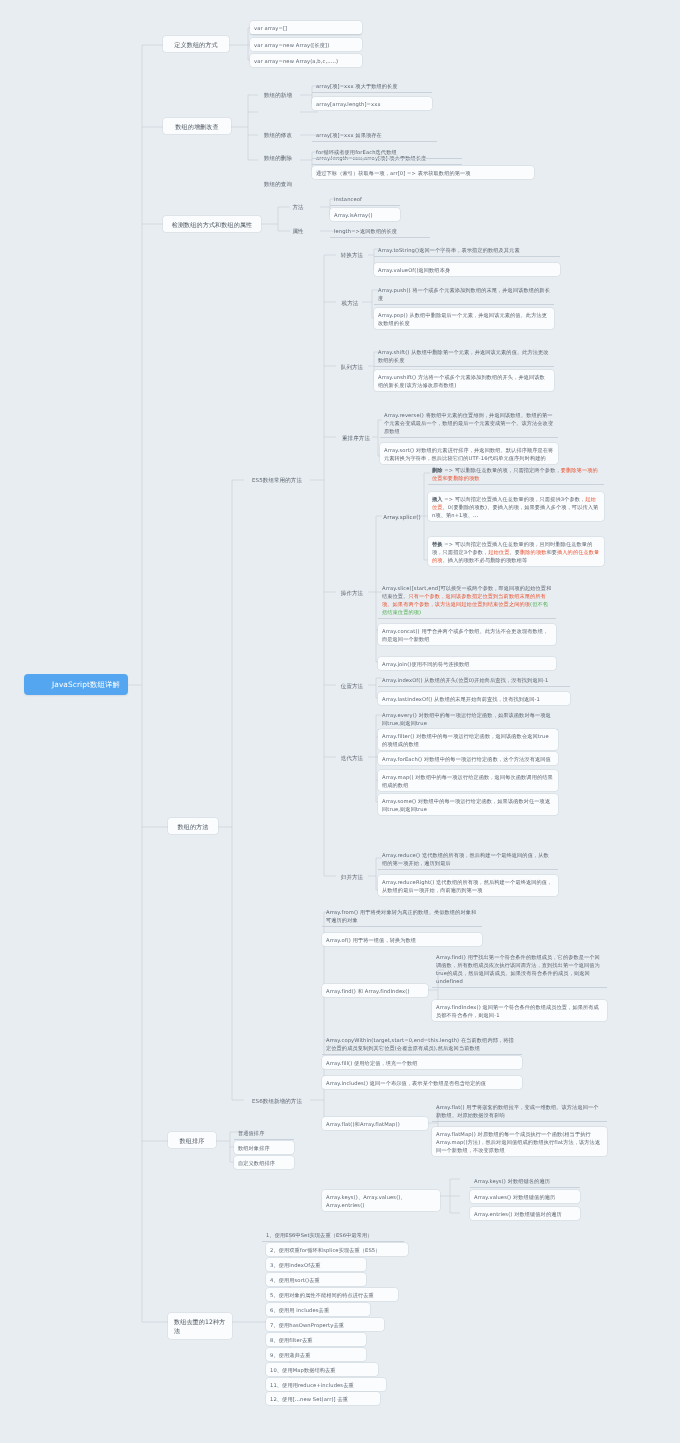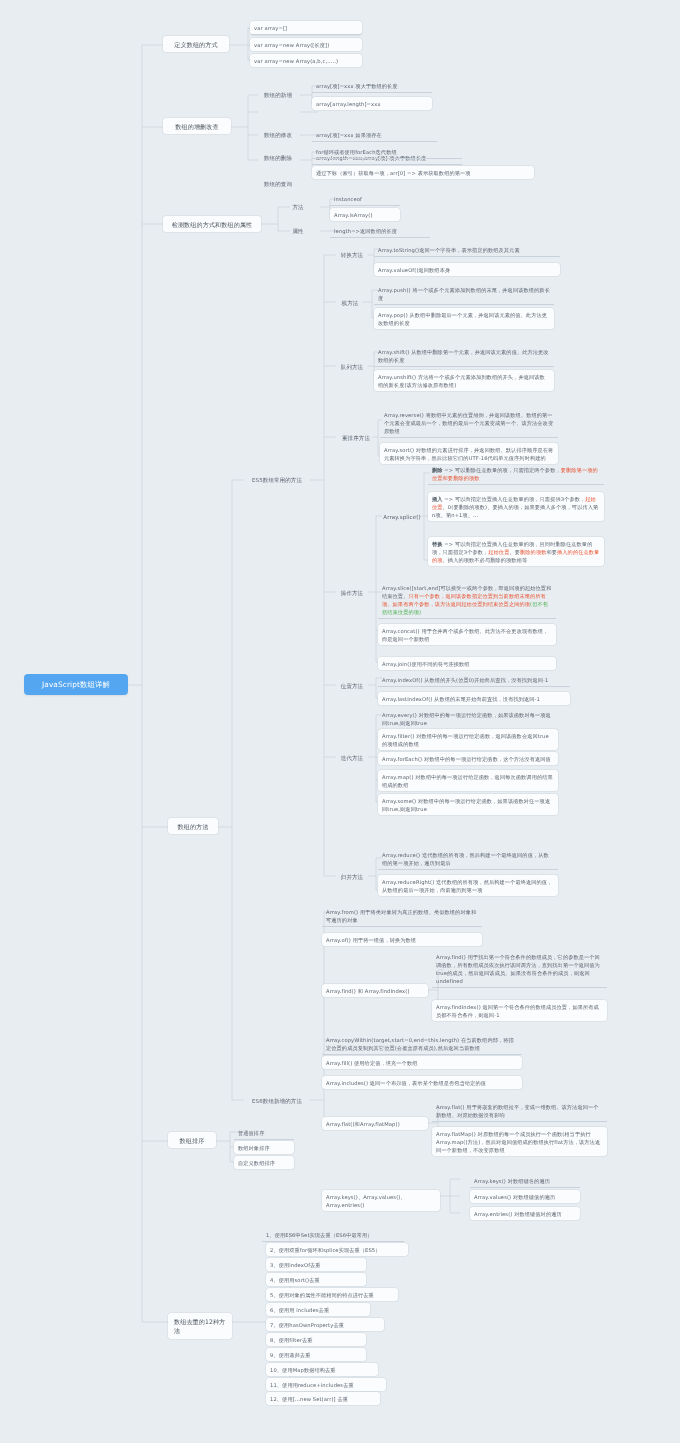--- a/index.html
+++ b/index.html
@@ -32,21 +32,21 @@
     padding: 2.5px 4px;
     white-space: normal;
     word-break: break-word;
   }
   .node.root {
     background: #55a6f0;
     color: #ffffff;
     border-radius: 4px;
     font-size: 7.4px;
     padding: 5px 8px;
-    justify-content: center;
+    justify-content: flex-end;
     box-shadow: 0 1px 2px rgba(0,0,0,0.07);
   }
   .node.boxed {
     background: #fbfcfd;
     border-radius: 3px;
     box-shadow: 0 0 0 0.5px rgba(190,200,210,0.55);
   }
   .node.level1 {
     background: #fbfcfd;
     border-radius: 3px;

